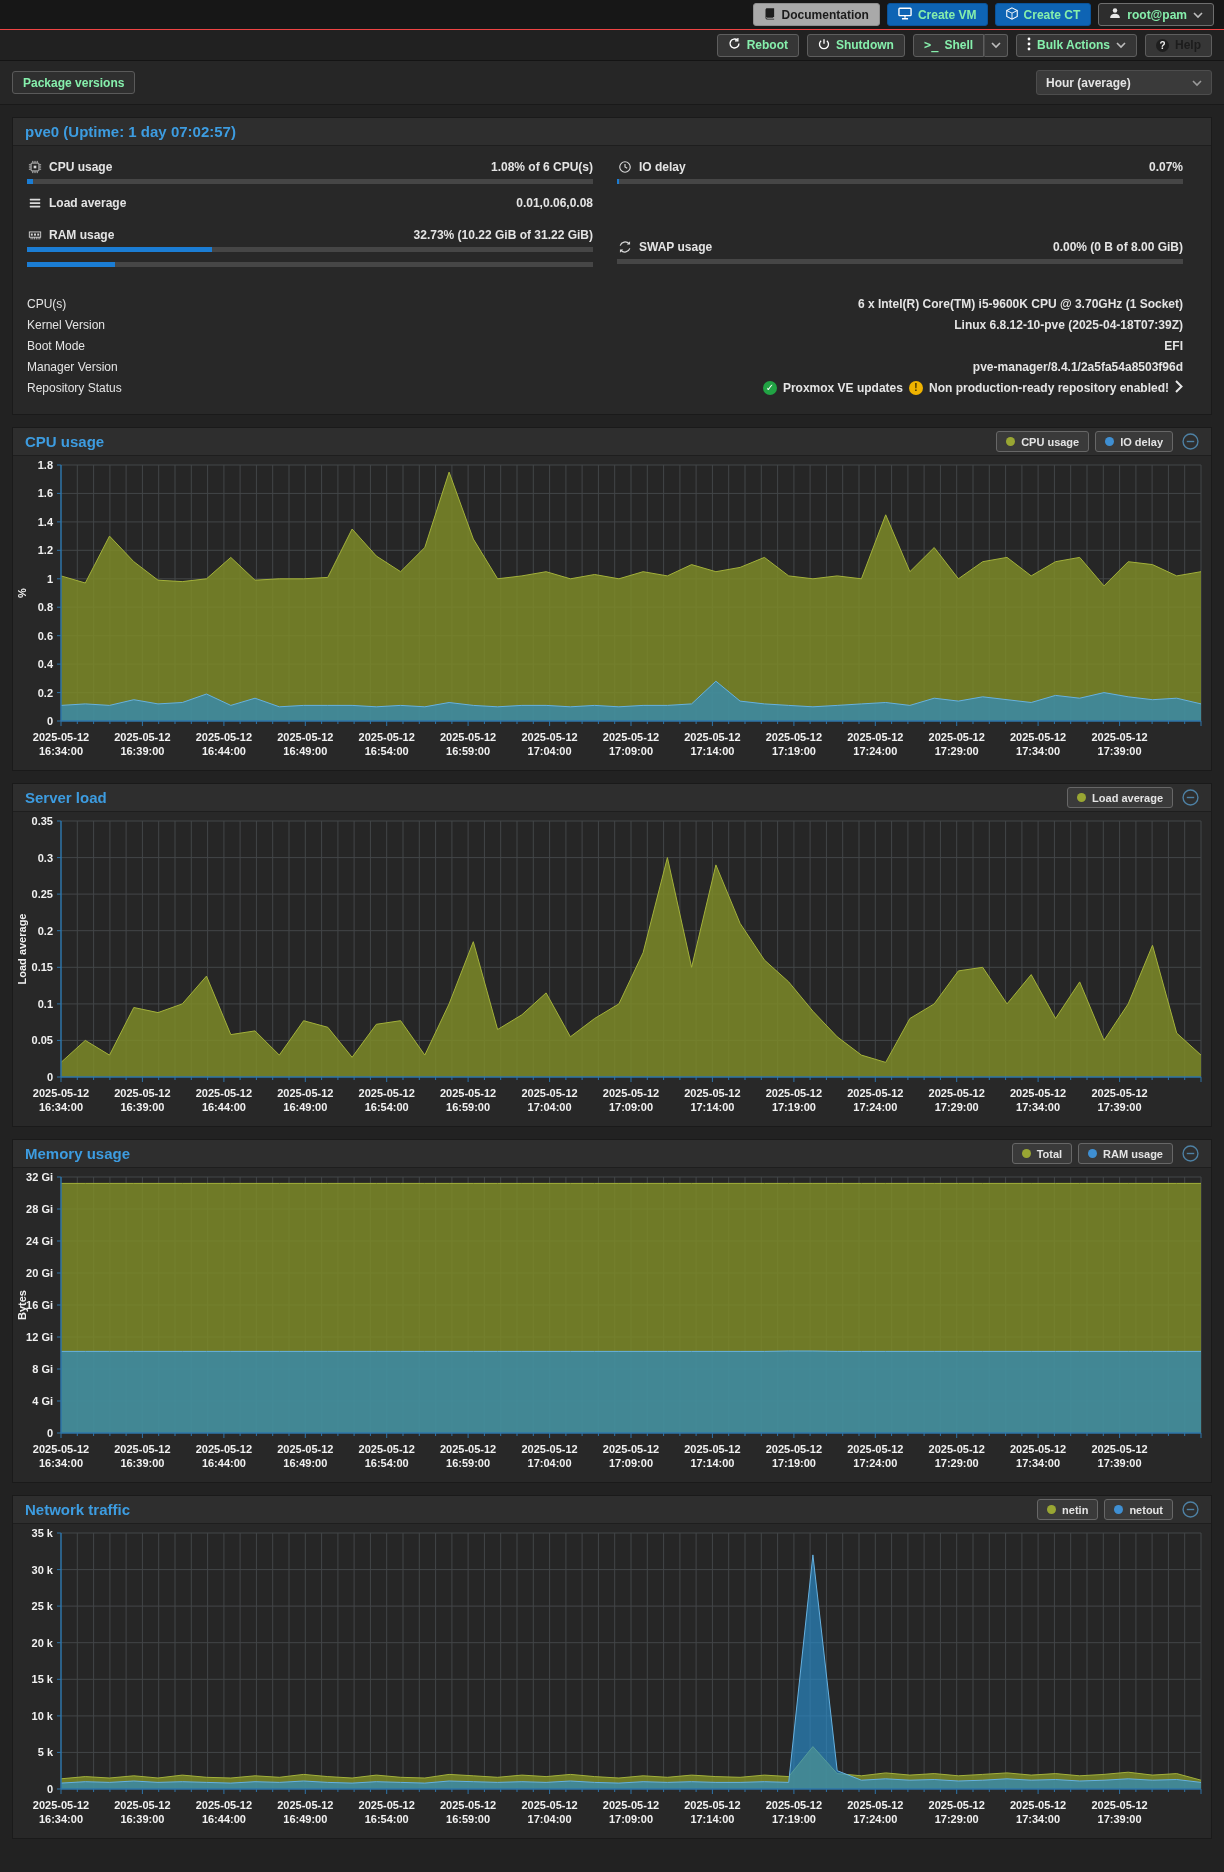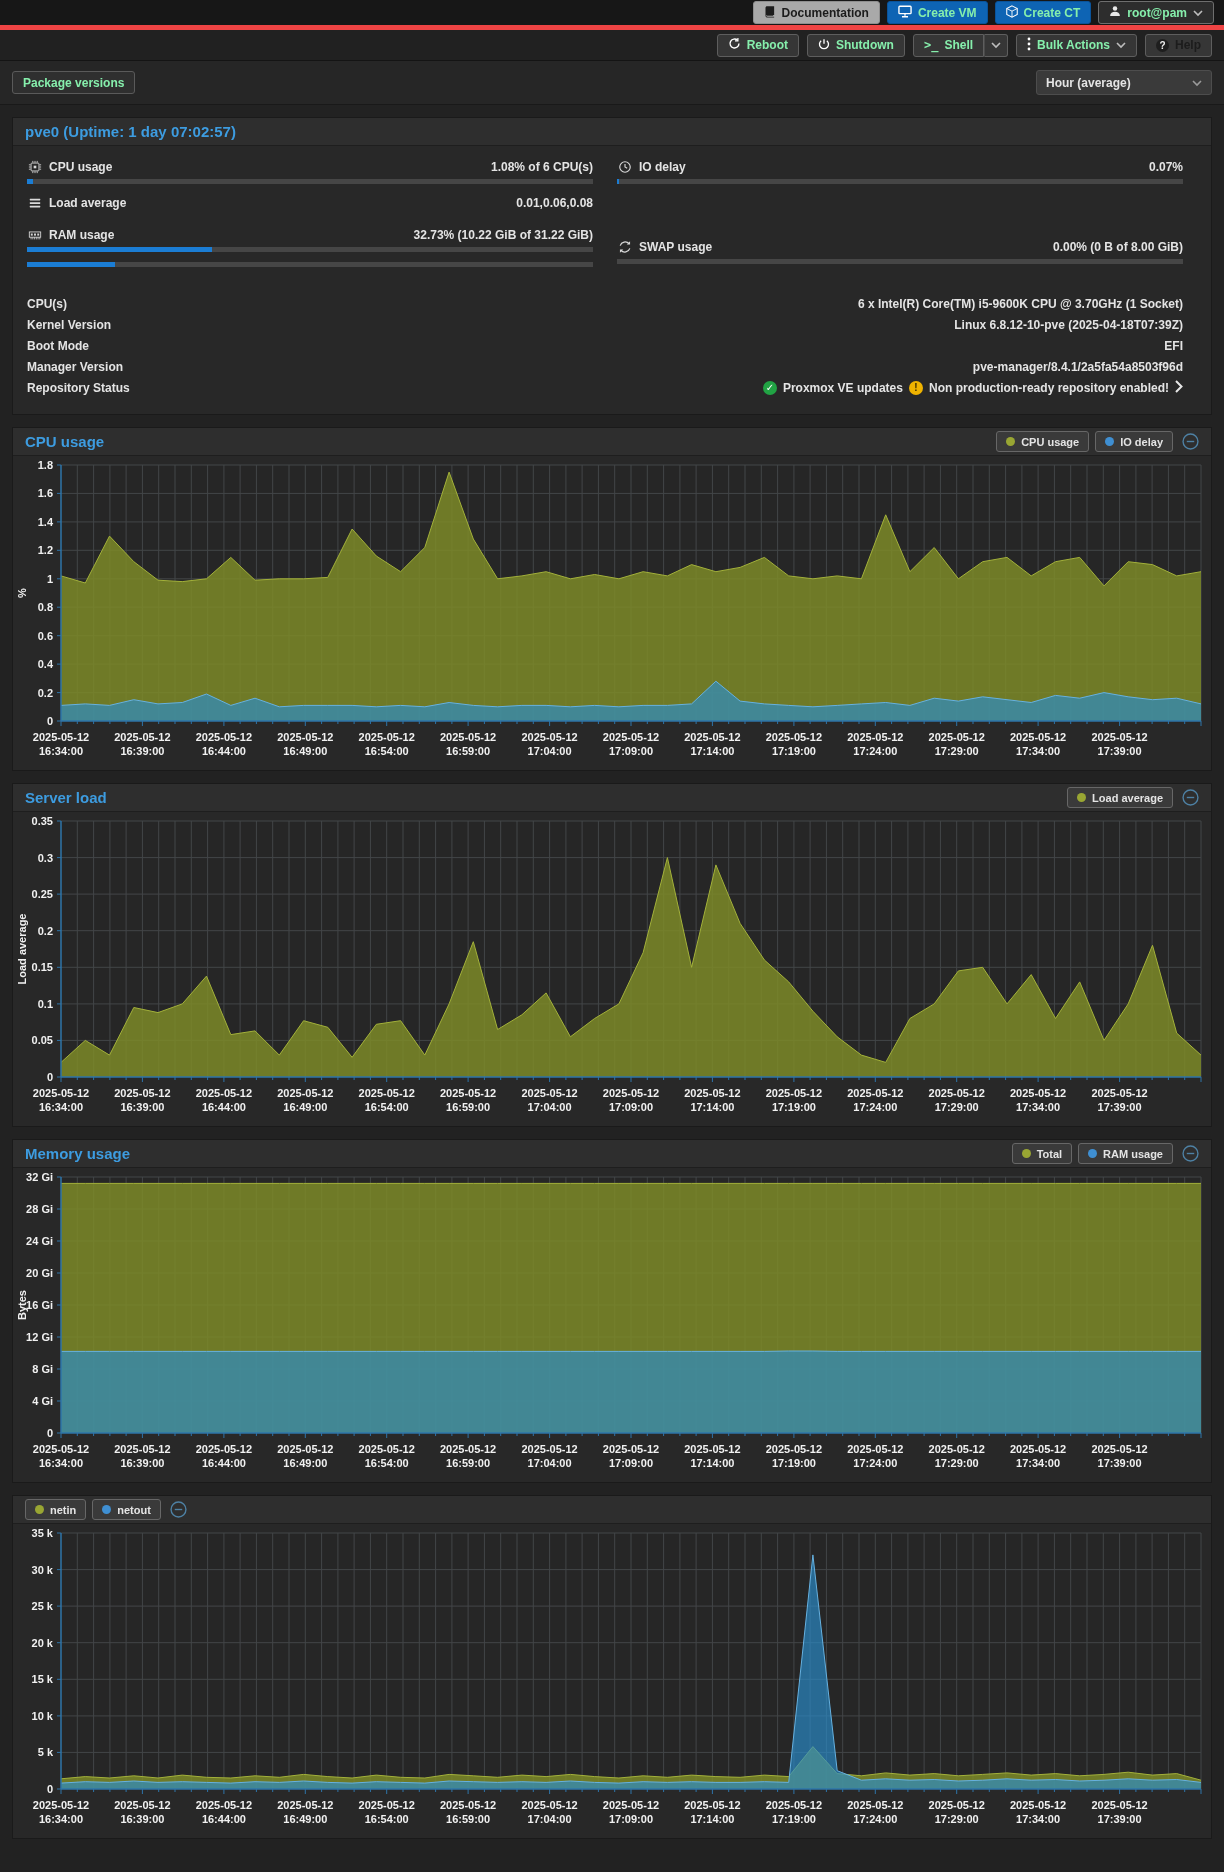--- a/index.html
+++ b/index.html
@@ -1,18 +1,18 @@
 <!DOCTYPE html>
 <html><head>
 <meta charset="utf-8">
 <style>
   *{margin:0;padding:0;box-sizing:border-box}
   html,body{background:#222;}
   body{width:1224px;height:1872px;font-family:"Liberation Sans","DejaVu Sans",sans-serif;font-size:12px;color:#e4e4e4;overflow:hidden}
-  .topbar{height:30px;background:#171717;display:flex;align-items:center;justify-content:flex-end;gap:7px;padding:0 10px;border-bottom:5px solid #ef4444}
+  .topbar{height:30px;background:#171717;display:flex;align-items:center;justify-content:flex-end;gap:7px;padding:0 10px;border-bottom:1px solid #ef4444}
   .btn{display:inline-flex;align-items:center;gap:6px;height:23px;padding:0 10px;border-radius:3px;border:1px solid transparent;font-size:12px;font-weight:700;color:#86efac;background:#3c3c3c;cursor:pointer;font-family:inherit;white-space:nowrap}
   .btn-light{background:#a9a9a9;color:#1c1c1c;border-color:#8f8f8f}
   .btn-blue{background:#0e64b4;border-color:#0a539a}
   .btn-user{background:#2d2d2d;border-color:#6e6e6e}
   .toolbar{height:31px;background:#212121;display:flex;align-items:center;justify-content:flex-end;gap:8px;padding:0 12px;border-bottom:1px solid #141414}
   .toolbar .btn{background:#363636;border-color:#5e5e5e}
   .split{display:inline-flex}
   .split .btn{border-radius:3px 0 0 3px}
   .split .chevpart{display:flex;align-items:center;padding:0 6px;background:#363636;border:1px solid #5e5e5e;border-left-color:#4a4a4a;border-radius:0 3px 3px 0}
   .qicon{display:inline-block;width:13px;height:13px;border-radius:50%;background:#1e1e1e;color:#eee;font-size:10px;line-height:13px;text-align:center;font-weight:700}
@@ -33,21 +33,21 @@
   #gauges-left .grow:nth-child(3){margin-top:14px}
   #gauges-right .grow:nth-child(2){margin-top:54px}
   .gline{display:flex;align-items:center;gap:7px;height:18px}
   .glabel{font-weight:700}
   .gval{margin-left:auto;font-weight:700}
   .gbar{height:5px;background:#464646;margin-top:3px}
   .gbar i{display:block;height:100%;background:#1b7dd4}
   .gic{display:inline-flex;width:15px;justify-content:center}
   #info-rows{margin-top:16px}
   .info-row{display:flex;align-items:center;height:21px}
-  .ilabel{font-weight:700}
+  .ilabel{font-weight:400}
   .ival{margin-left:auto;font-weight:700;text-align:right}
   .repo-val{margin-left:auto;display:flex;align-items:center;gap:6px;font-weight:700}
   .okdot{display:inline-block;width:14px;height:14px;border-radius:50%;background:#21a344;color:#fff;font-size:10px;line-height:14px;text-align:center;font-weight:700}
   .warndot{display:inline-block;width:14px;height:14px;border-radius:50%;background:#efb300;color:#3a2c00;font-size:10px;line-height:14px;text-align:center;font-weight:700}
   .chart-svg{display:block;margin:3px 0 1px}
   svg text{fill:#f1f1f1;font-size:11px;font-weight:700;font-family:"Liberation Sans","DejaVu Sans",sans-serif}
 </style>
 </head>
 <body>
 
@@ -948,20 +948,21 @@
         <text x="1025.1" y="282" text-anchor="middle">2025-05-12</text>
         <text x="1025.1" y="296" text-anchor="middle">17:34:00</text>
         <text x="1106.6" y="282" text-anchor="middle">2025-05-12</text>
         <text x="1106.6" y="296" text-anchor="middle">17:39:00</text>
         <text transform="rotate(-90)" x="-134.0" y="13" text-anchor="middle">Bytes</text>
       </svg>
   </section>
 
   <section class="panel">
     <div class="panel-hd">
+      <span class="ptitle">Network traffic</span>
       <span class="legend">
           <span class="legend-btn">
             <i style="background: rgb(153, 166, 51);"></i>
             <span>netin</span>
           </span>
           <span class="legend-btn">
             <i style="background: rgb(63, 143, 210);"></i>
             <span>netout</span>
           </span>
         </span>

